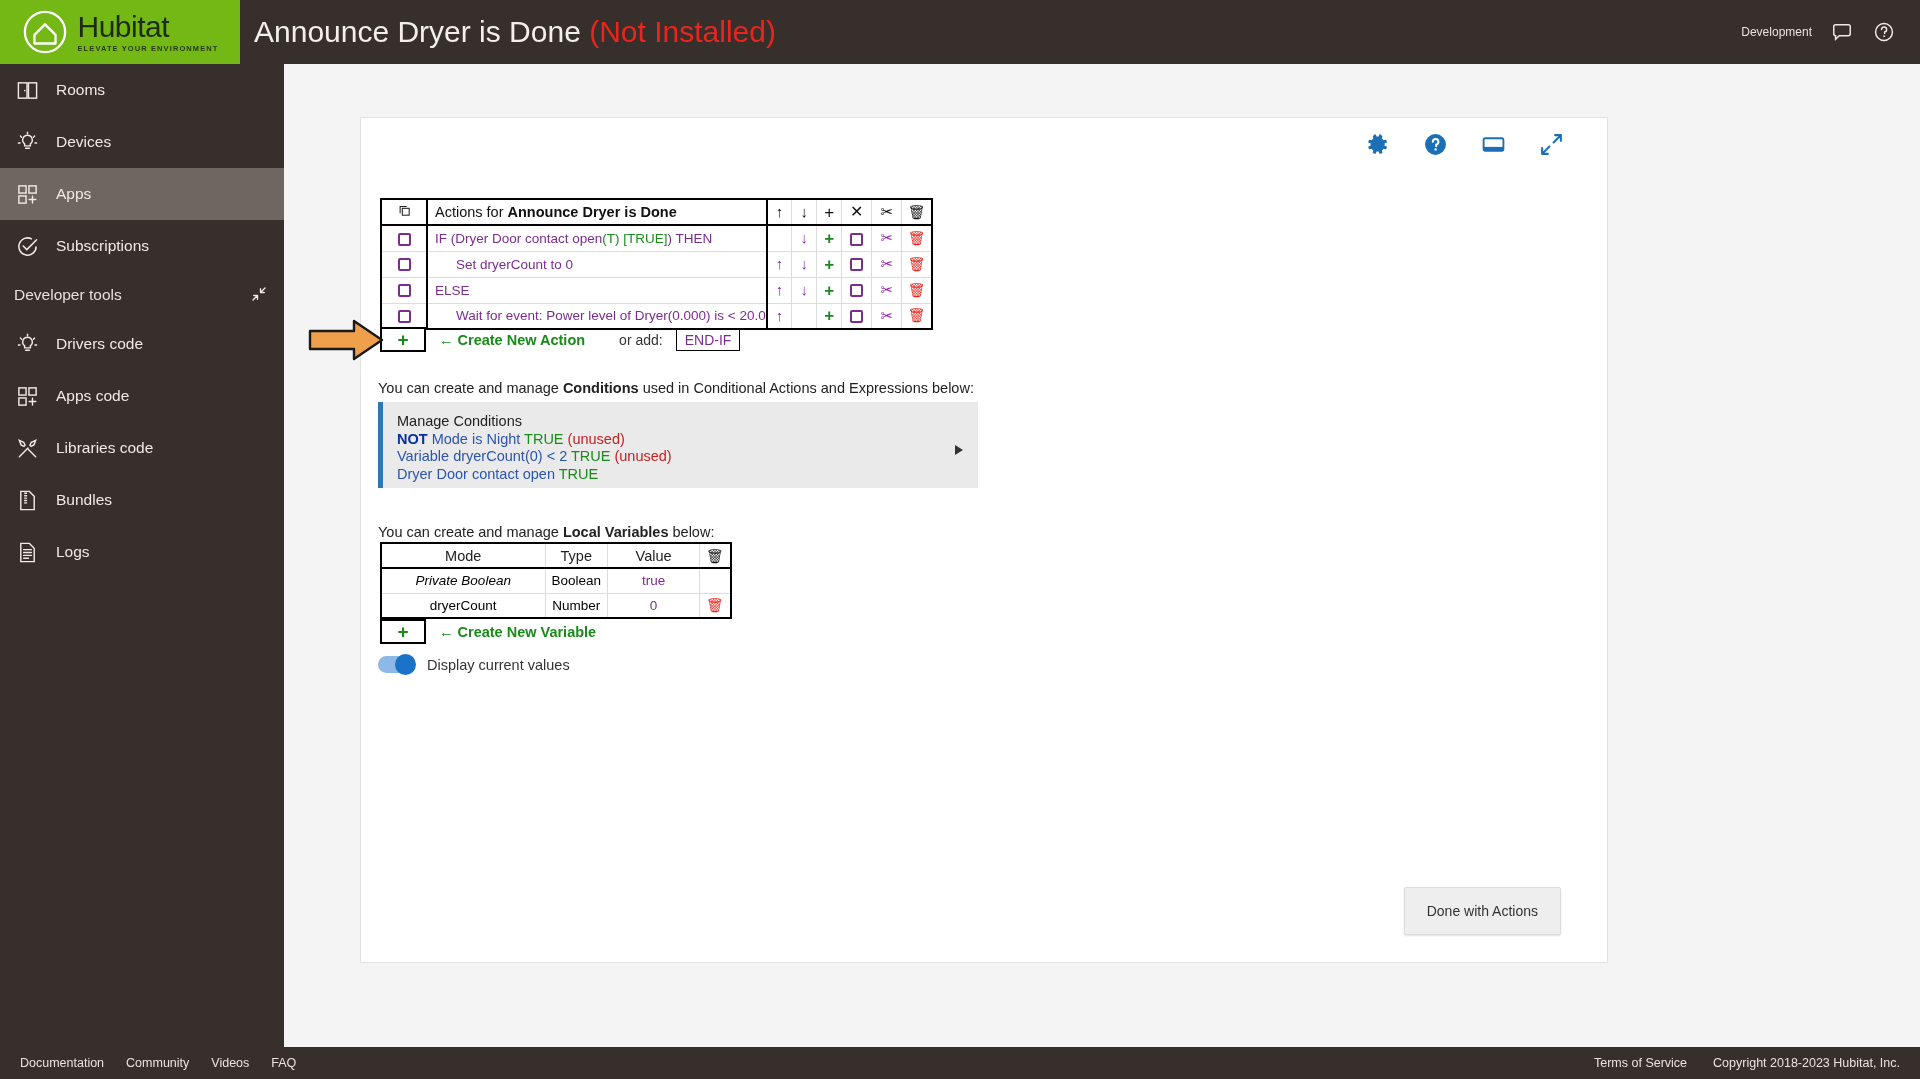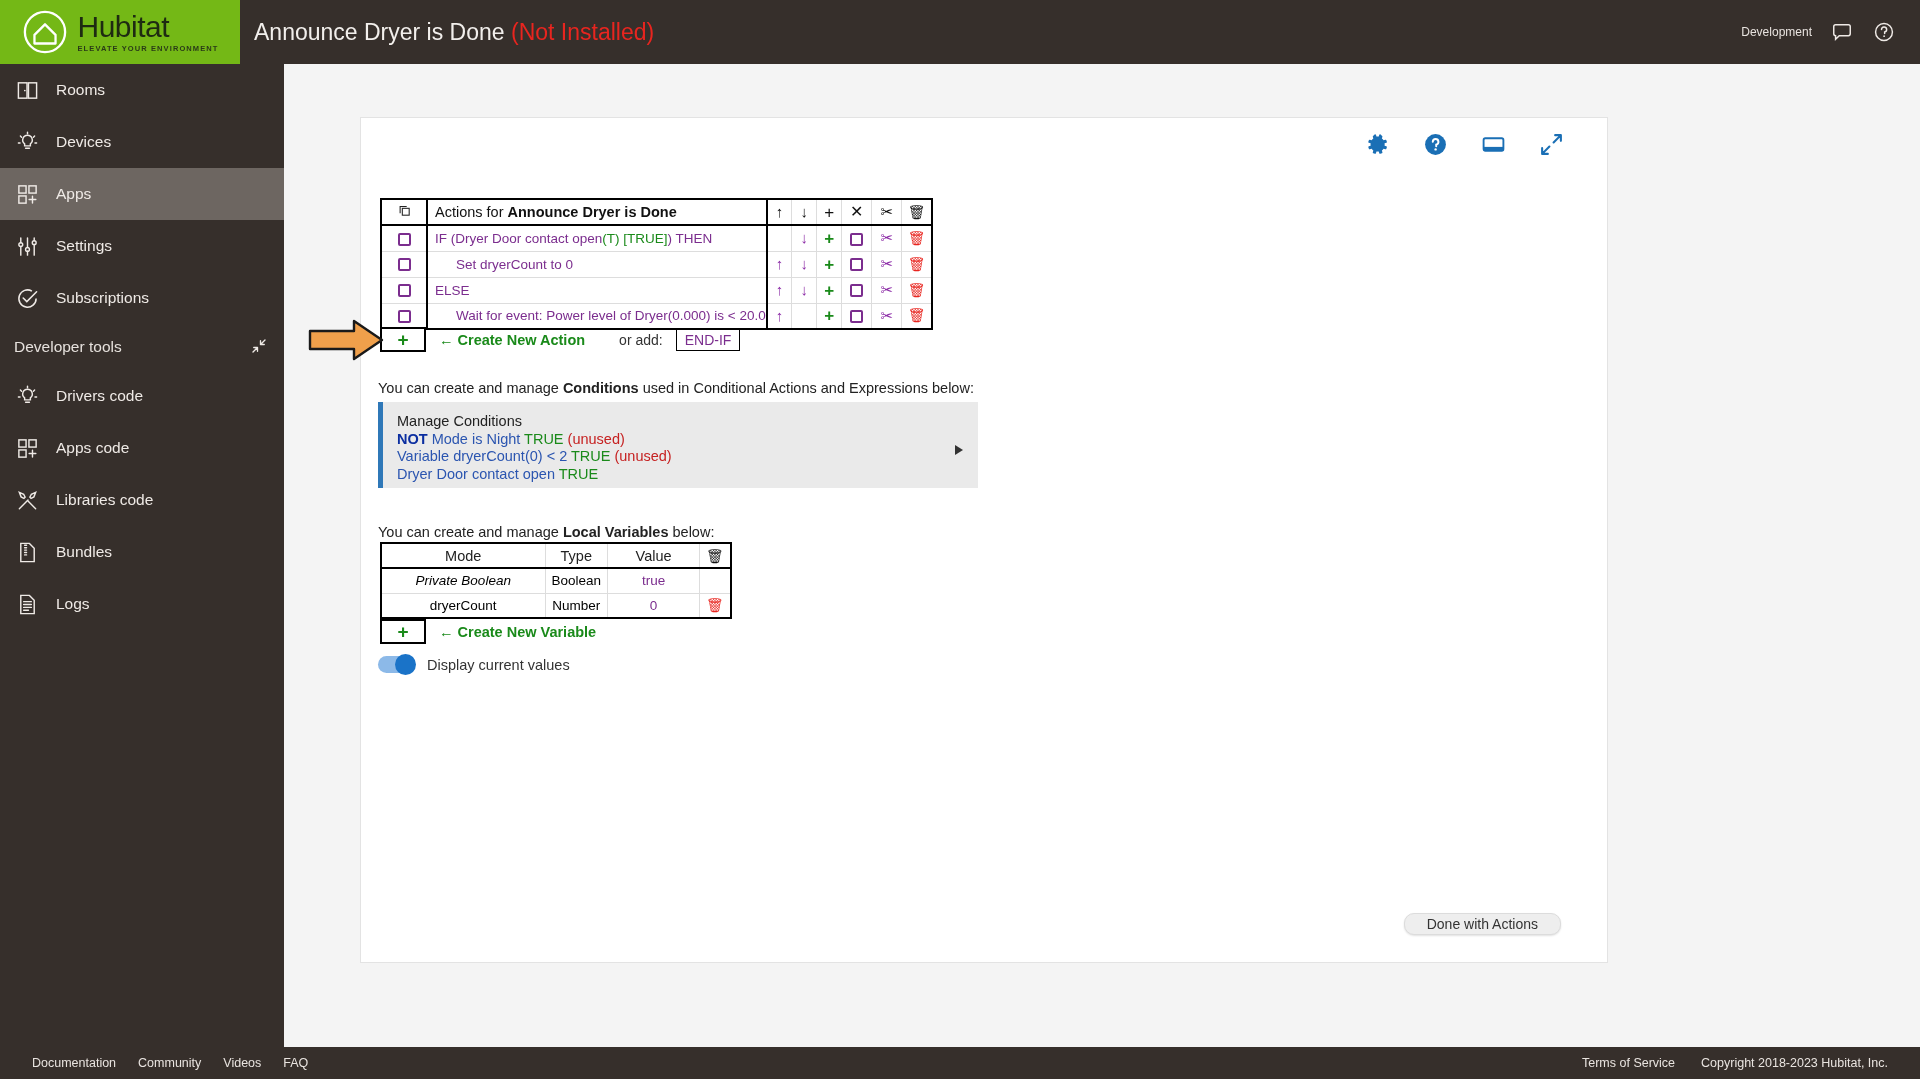--- a/index.html
+++ b/index.html
@@ -19,21 +19,21 @@
     flex-shrink: 0;
   }
   .logo-mark { width: 46px; height: 46px; }
   .logo-text { display: flex; flex-direction: column; line-height: 1; }
   .logo-word { font-size: 30px; font-weight: 400; color: #1e2b12; letter-spacing: -0.5px; }
   .logo-tag { font-size: 7.5px; letter-spacing: 1.1px; color: #2a3a18; margin-top: 3px; font-weight: 700; }
   .topbar-main {
     flex: 1; background: #362f2b; display: flex; align-items: center;
     padding: 0 24px 0 14px; color: #fff;
   }
-  .page-title { font-size: 23px; font-weight: 400; color: #f2efec; }
+  .page-title { font-size: 30px; font-weight: 400; color: #f2efec; }
   .page-title .not-installed { color: #e8251f; }
   .topbar-right { margin-left: auto; display: flex; align-items: center; gap: 18px; }
   .dev-label { font-size: 12px; color: #e8e3df; }
   .icon-btn { width: 24px; height: 24px; display: flex; align-items: center; justify-content: center; cursor: pointer; }
 
   
   .body-wrap { flex: 1; display: flex; min-height: 0; }
 
   
   .sidebar {
@@ -143,29 +143,29 @@
   }
   .toggle .knob {
     position: absolute; right: -2px; top: -2px; width: 21px; height: 21px;
     border-radius: 50%; background: #1a73c8;
   }
   .toggle-label { font-size: 14.5px; color: #333; }
 
   
   .done-btn {
     position: absolute; right: 46px; bottom: 27px;
-    background: #eeeeee; border: 1px solid #dcdcdc; border-radius: 10px;
-    padding: 2px 22px; font-size: 14px; color: #333; cursor: pointer;
+    background: #eeeeee; border: 1px solid #dcdcdc; border-radius: 2px;
+    padding: 15px 22px; font-size: 14px; color: #333; cursor: pointer;
     box-shadow: 0 1px 2px rgba(0,0,0,0.12);
   }
 
   
   .footer {
     height: 32px; background: #362f2b; display: flex; align-items: center;
-    padding: 0 32px; flex-shrink: 0; font-size: 12.5px;
+    padding: 0 20px; flex-shrink: 0; font-size: 12.5px;
   }
   .footer-left { display: flex; gap: 22px; }
   .footer-right { margin-left: auto; display: flex; gap: 26px; }
   .footer a, .footer span { color: #e9e4e0; text-decoration: none; cursor: pointer; }
   .footer .copy { cursor: default; }
 </style>
 </head>
 <body>
 
 <div class="app">
@@ -234,31 +234,20 @@
           <svg width="23" height="23" viewBox="0 0 24 24" fill="none" stroke="#efeae6" stroke-width="1.5">
             <rect x="3" y="3" width="7.5" height="7.5"></rect>
             <rect x="13.5" y="3" width="7.5" height="7.5"></rect>
             <rect x="3" y="13.5" width="7.5" height="7.5"></rect>
             <path d="M17.2 13.8v7M13.7 17.3h7" stroke-linecap="round"></path>
           </svg>
         </span>
         <span>Apps</span>
       </div>
 
-      <div class="nav-item">
-        <span class="nav-icon">
-          <svg width="23" height="23" viewBox="0 0 24 24" fill="none" stroke="#efeae6" stroke-width="1.5">
-            <path d="M5 3v5M5 12v9M12 3v10M12 17v4M19 3v3M19 10v11" stroke-linecap="round"></path>
-            <circle cx="5" cy="10" r="2"></circle>
-              <circle cx="12" cy="15" r="2"></circle>
-              <circle cx="19" cy="8" r="2"></circle>
-          </svg>
-        </span>
-        <span>Settings</span>
-      </div>
 
       <div class="nav-item">
         <span class="nav-icon">
           <svg width="23" height="23" viewBox="0 0 24 24" fill="none" stroke="#efeae6" stroke-width="1.6">
             <path d="M21 12a9 9 0 1 1-4.4-7.7"></path>
             <path d="M7.5 11.5l3.8 3.8L21.5 5" stroke-linecap="round"></path>
           </svg>
         </span>
         <span>Subscriptions</span>
       </div>

